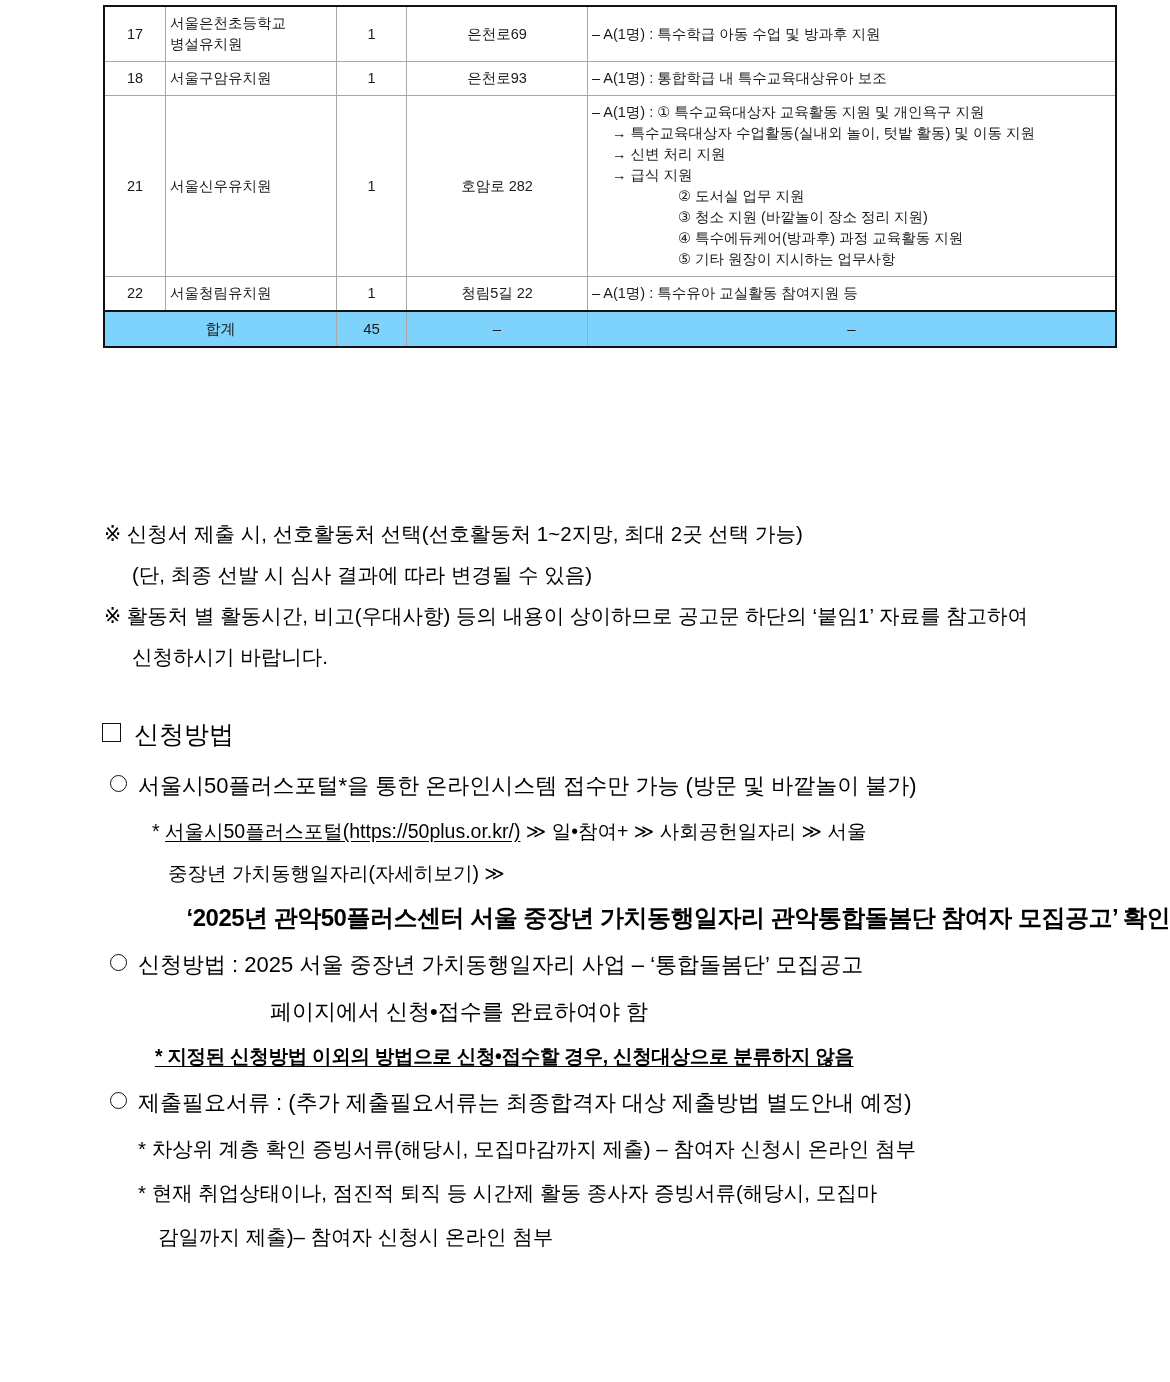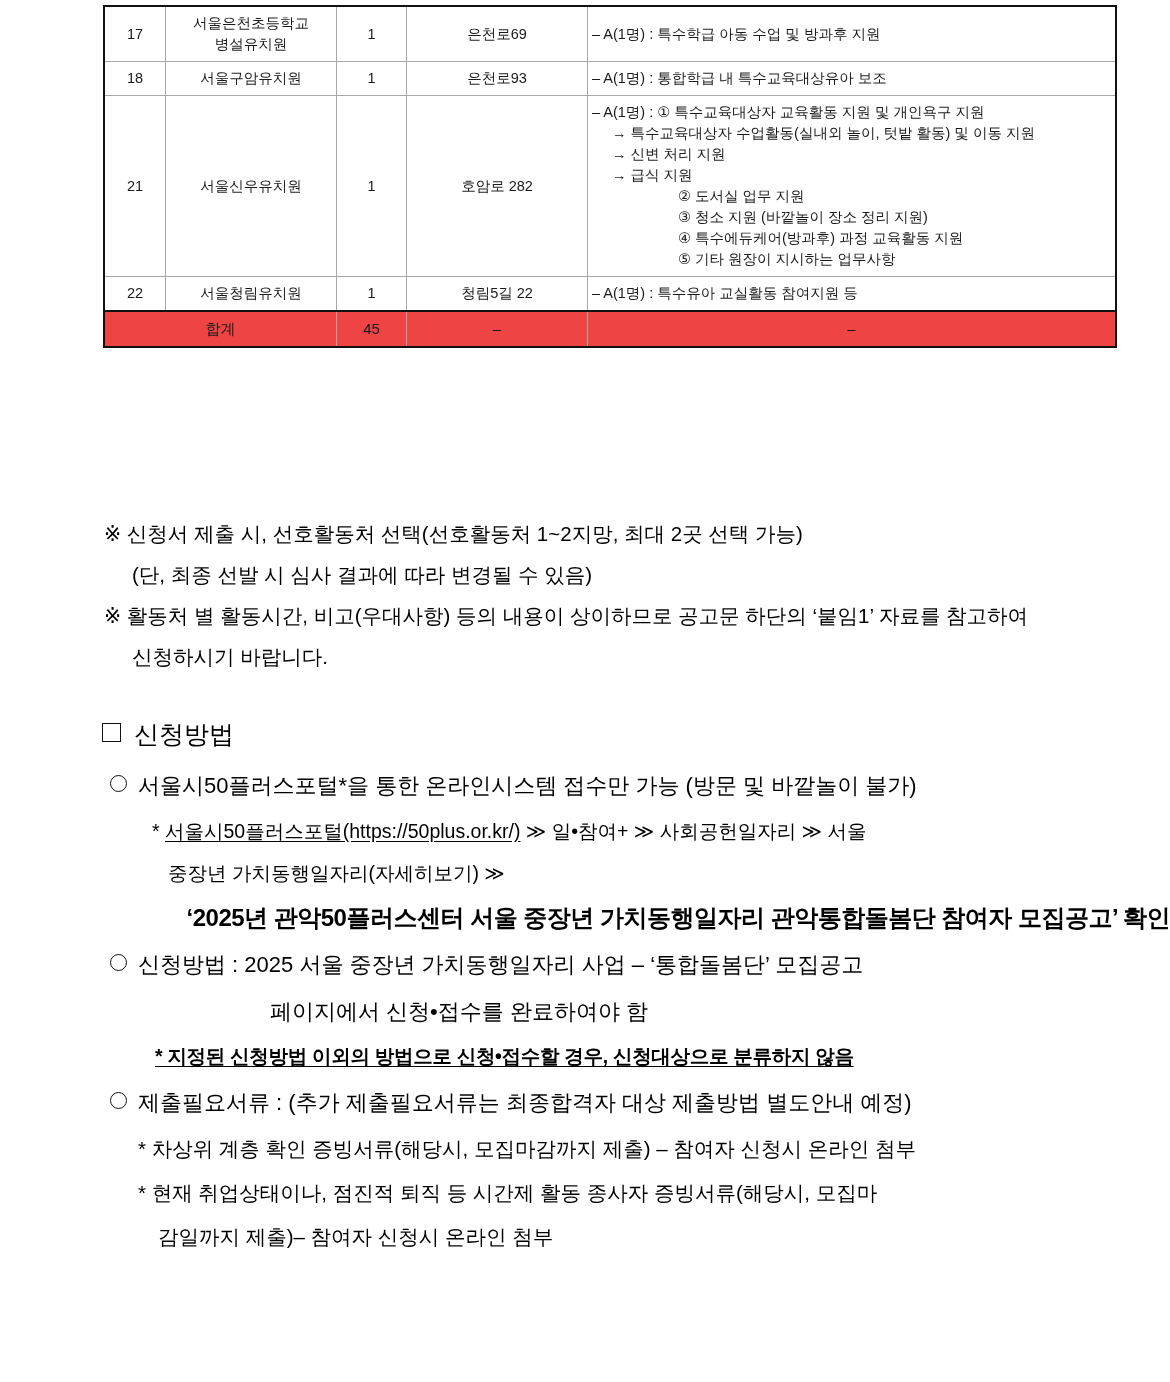--- a/index.html
+++ b/index.html
@@ -35,32 +35,32 @@
     padding: 6px 4px;
     vertical-align: middle;
     color: #1a1a1a;
   }
   
   table.act-table {
     border: 2px solid #111;
   }
   table.act-table tr:first-child td { border-top: none; }
   .c-no    { width: 52px;  text-align: center; }
-  .c-name  { width: 162px; text-align: center; }
+  .c-name  { width: 162px; }
   .c-cnt   { width: 61px;  text-align: center; }
   .c-addr  { width: 172px; text-align: center; }
   .c-desc  { width: 519px; text-align: left; padding-left: 8px; }
 
   .desc-line { white-space: pre; }
   .desc-ind1 { padding-left: 76px; }
   .desc-arrow { padding-left: 20px; }
   .desc-circ  { padding-left: 86px; }
 
   tr.total-row td {
-    background: #ef4444;
+    background: #7dd3fc;
     text-align: center;
     font-size: 15px;
     border-top: 2px solid #111;
   }
   tr.total-row td.t-label { font-weight: 400; }
 
   
   .doc-body {
     position: absolute;
     left: 0;

